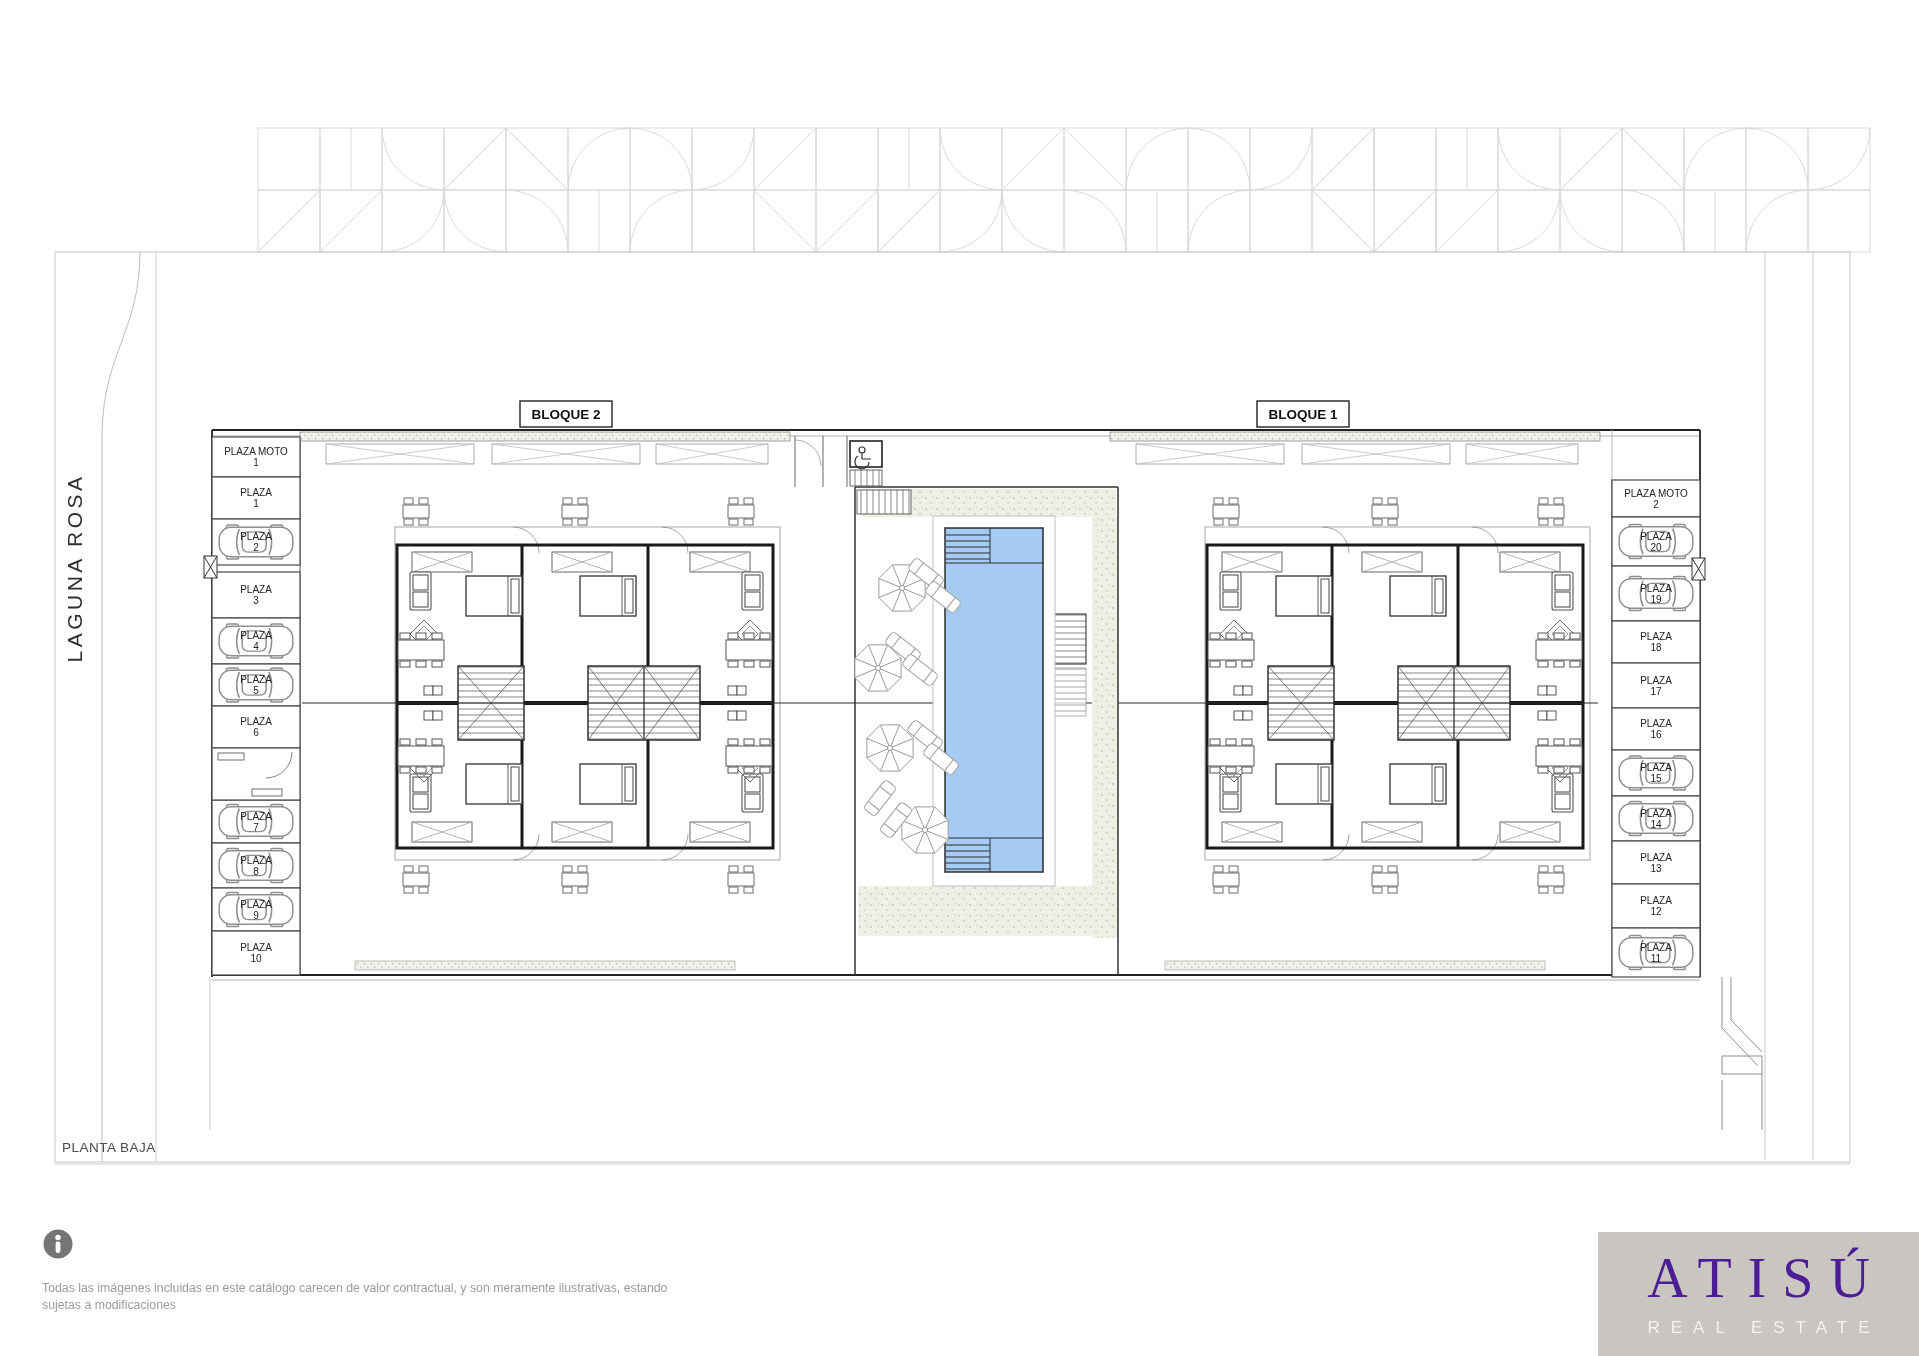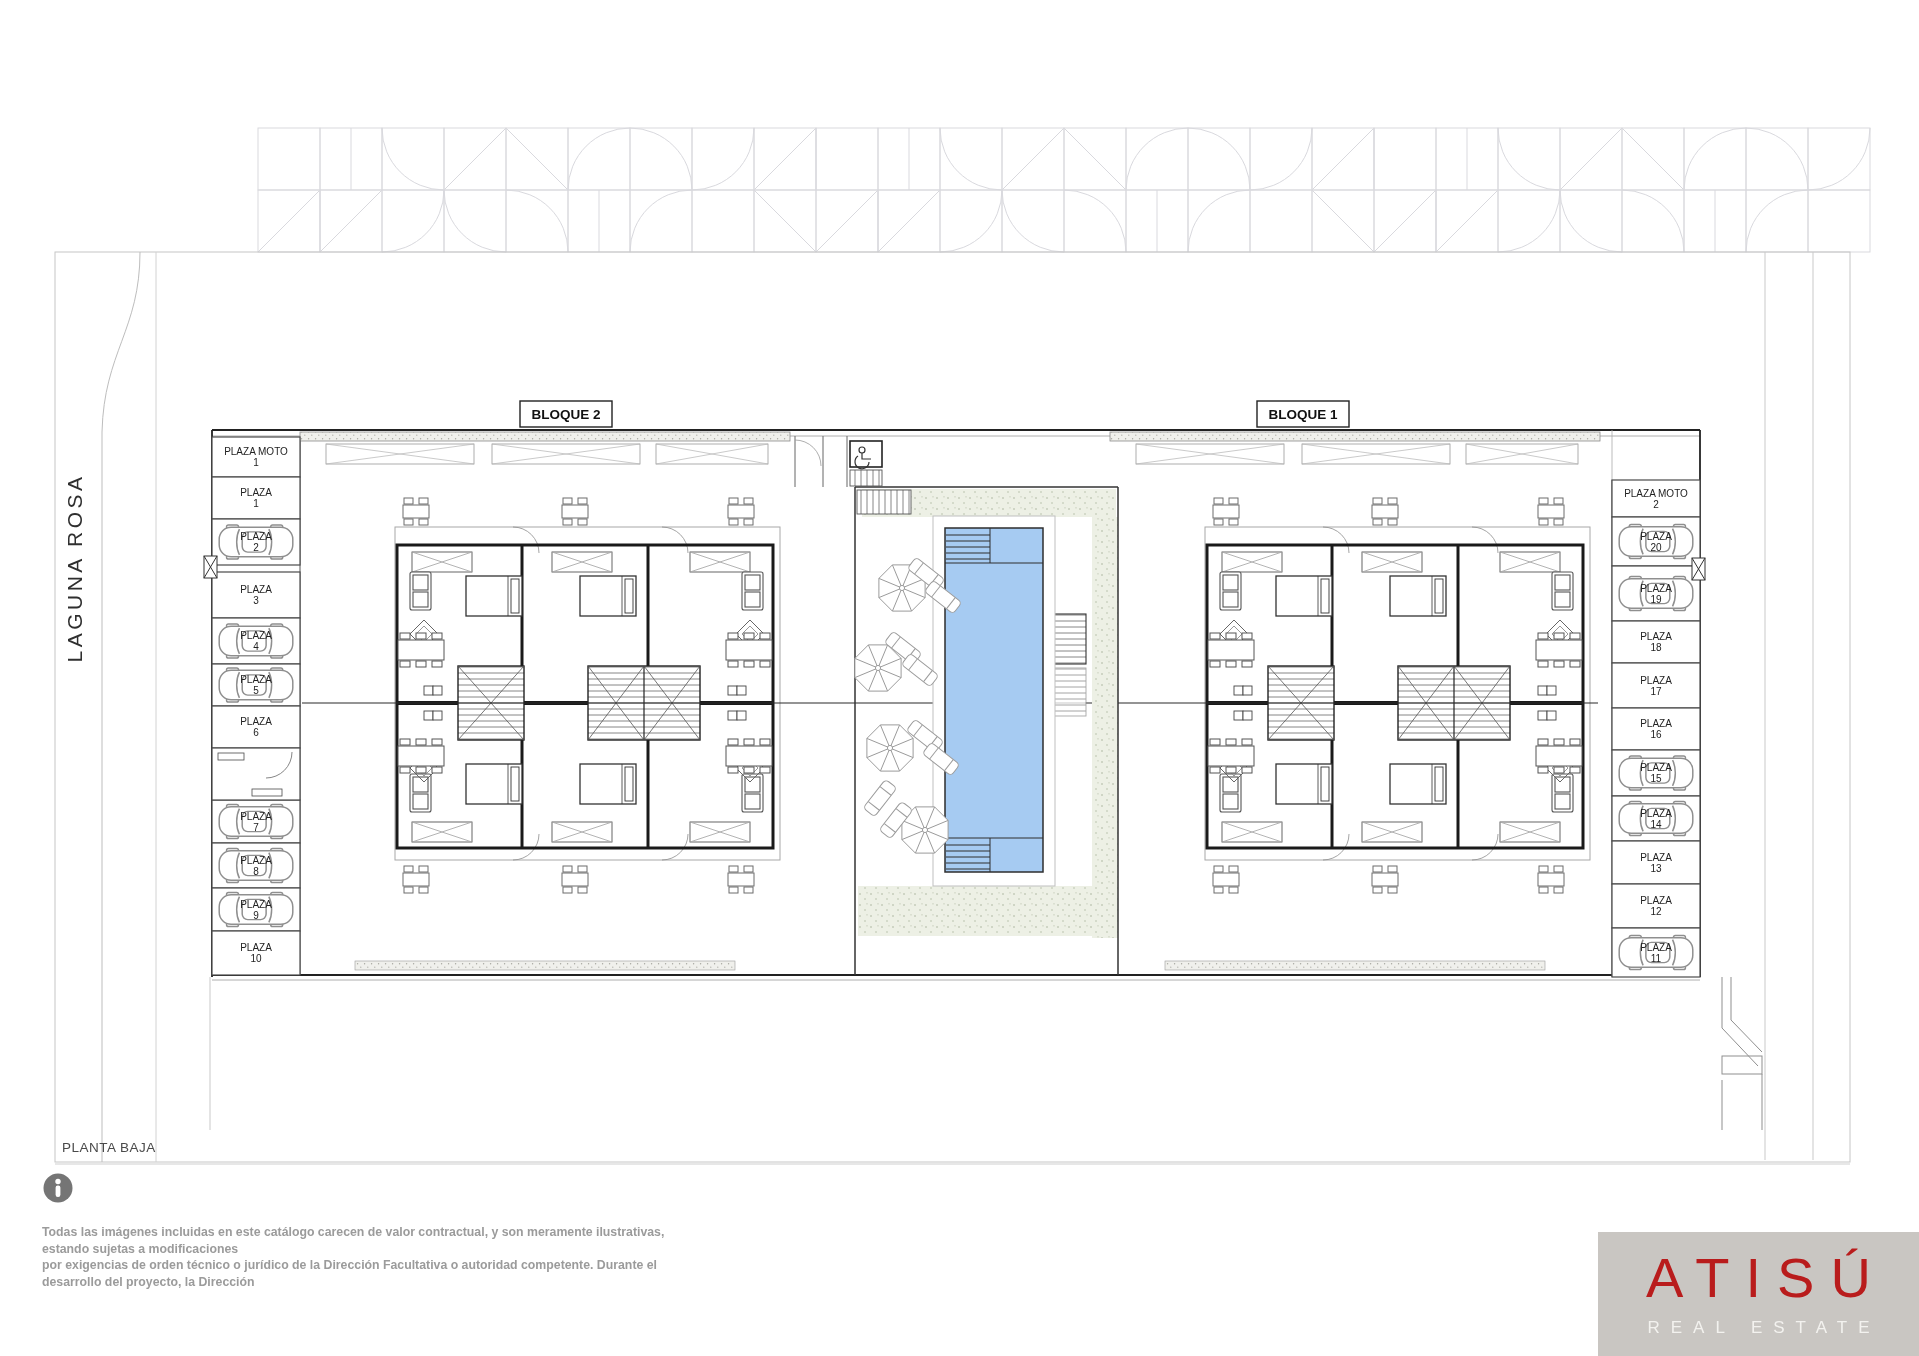--- a/index.html
+++ b/index.html
@@ -1,26 +1,26 @@
 <!DOCTYPE html>
 <html style="--pool: #a6cbf2; --logo-bg: #c9c6c2; --pattern-line: #d9d9de;"><head>
 <meta charset="utf-8">
 <style>
   html,body{margin:0;padding:0;background:#fff;}
   .page{position:relative;width:1919px;height:1356px;background:#fff;overflow:hidden;
         font-family:"Liberation Sans",sans-serif;}
   .plan-svg{position:absolute;left:0;top:0;}
   svg text{font-family:"Liberation Sans",sans-serif;}
-  .info-wrap{position:absolute;left:42px;top:1172px;width:660px;font-weight:bold;}
+  .info-wrap{position:absolute;left:42px;top:1228px;width:660px;}
   .disclaimer{margin-top:14px;font-size:12.3px;line-height:16.6px;color:#9b9b9b;}
   .logo{position:absolute;left:1598px;top:1232px;width:321px;height:124px;
         background:var(--logo-bg,#c9c6c2);display:flex;flex-direction:column;
         align-items:center;justify-content:center;}
-  .logo .name{font-family:Liberation Sans, sans-serif;font-size:56px;font-weight:400;
-        color:#b91c1c;letter-spacing:16px;text-indent:16px;line-height:1;}
+  .logo .name{font-family:Liberation Serif, serif;font-size:56px;font-weight:400;
+        color:#4c1d95;letter-spacing:16px;text-indent:16px;line-height:1;}
   .logo .tagline{margin-top:12px;font-size:17px;color:#f3f2ef;letter-spacing:11px;text-indent:11px;}
 </style>
 </head>
 <body>
 
 <div class="page">
 
 <svg class="plan-svg" width="1919" height="1356" viewBox="0 0 1919 1356">
   <defs>
     <pattern id="speck" width="7" height="7" patternUnits="userSpaceOnUse">
@@ -628,21 +628,20 @@
 </svg>
 
 <div class="info-wrap">
   <svg width="34" height="34">
     <circle cx="16" cy="16" r="14.5" fill="#757575"></circle>
     <circle cx="16" cy="9.5" r="2.7" fill="#fff"></circle>
     <rect x="13.6" y="13.5" width="4.8" height="11.5" rx="2.2" fill="#fff"></rect>
   </svg>
   <div class="disclaimer">
     <div>Todas las imágenes incluidas en este catálogo carecen de valor contractual, y son meramente ilustrativas, estando sujetas a modificaciones</div>
-    <div>por exigencias de  orden técnico o jurídico de la Dirección Facultativa o autoridad competente. Durante el desarrollo del proyecto, la Dirección</div>
 
   </div>
 </div>
 
 <div class="logo">
   <div class="name">ATISÚ</div>
   <div class="tagline">REAL ESTATE</div>
 </div>
 
 </div>

